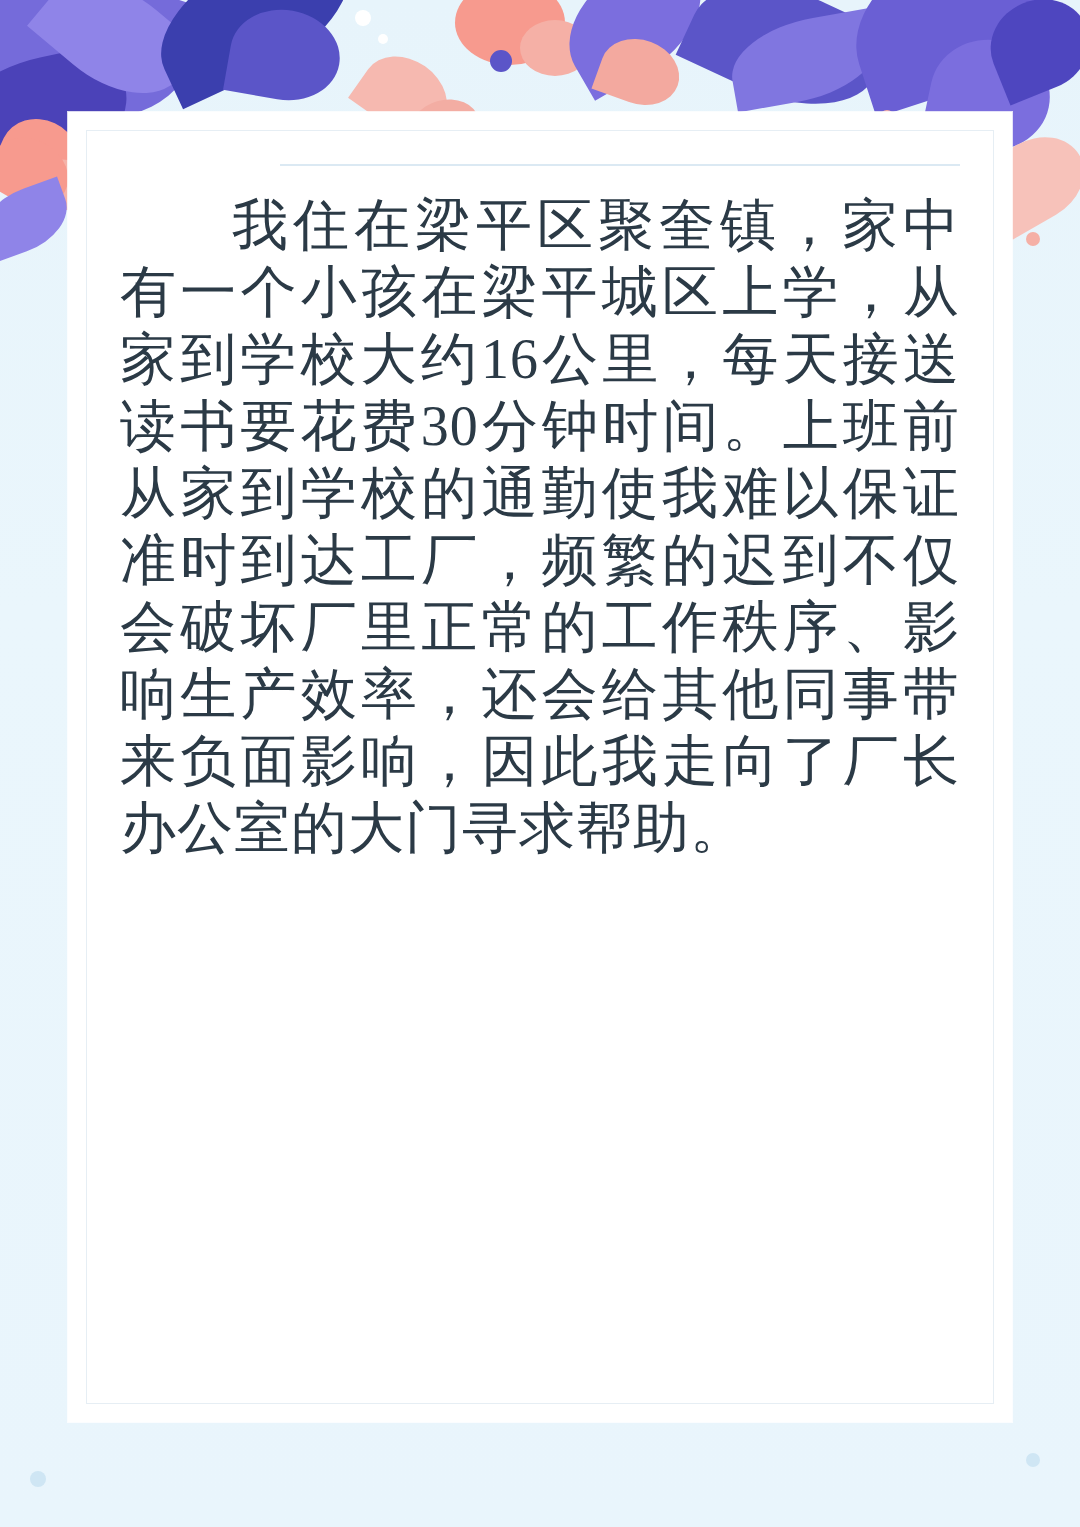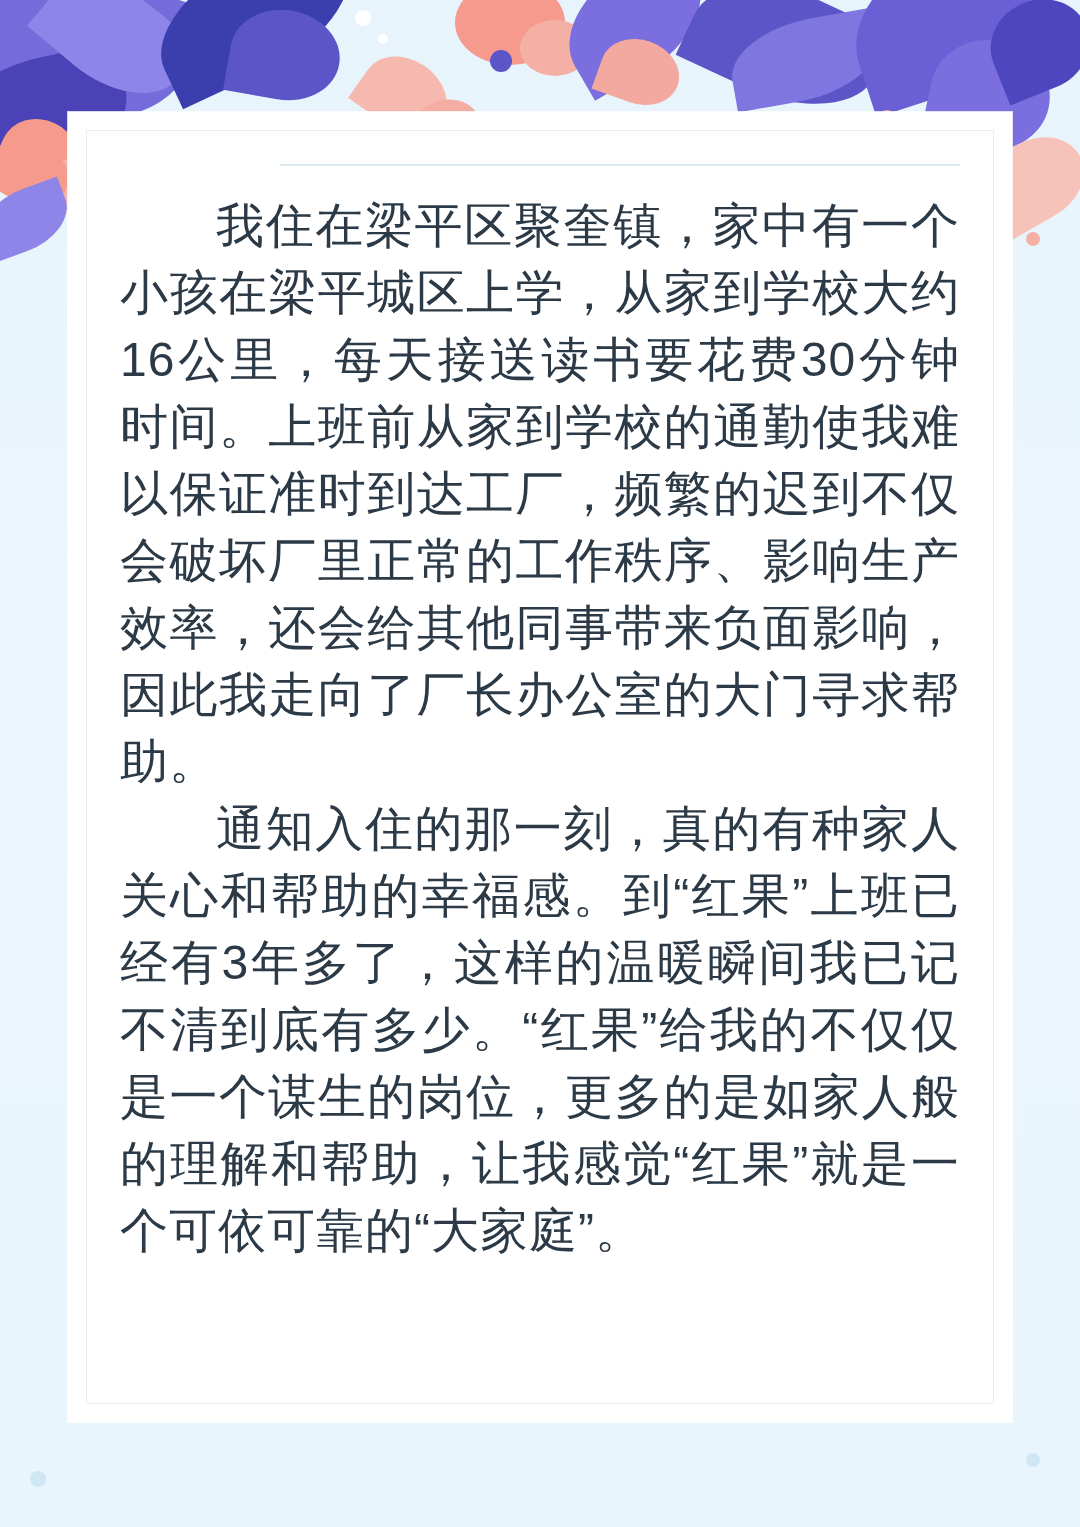--- a/index.html
+++ b/index.html
@@ -85,22 +85,22 @@
     top: 6px;
     height: 2px;
     background: #dbe9f3;
   }
 
   .body-text {
     position: absolute;
     top: 34px;
     left: 0;
     right: 0;
-    font-family: Liberation Sans, sans-serif;
-    font-size: 48px;
+    font-family: Liberation Serif, serif;
+    font-size: 56px;
     line-height: 67px;
     letter-spacing: 1px;
     color: #2b3a46;
     text-align: justify;
     text-justify: inter-ideograph;
   }
   .body-text p {
     margin: 0 0 0 0;
     text-indent: 2em;
     font-weight: 500;
@@ -154,21 +154,20 @@
   <div class="deco" style="right:0;top:140px;width:110px;height:200px;">
     <div class="petal" style="right:-6px;top:0px;width:100px;height:80px;background:#f7c2ba;transform:rotate(-30deg);"></div>
     <div class="blob" style="right:40px;top:92px;width:14px;height:14px;background:#f5b0a6;"></div>
   </div>
 
   <div class="paper">
     <div class="paper-inner">
       <div class="rule"></div>
       <div class="body-text">
         <p>我住在梁平区聚奎镇，家中有一个小孩在梁平城区上学，从家到学校大约16公里，每天接送读书要花费30分钟时间。上班前从家到学校的通勤使我难以保证准时到达工厂，频繁的迟到不仅会破坏厂里正常的工作秩序、影响生产效率，还会给其他同事带来负面影响，因此我走向了厂长办公室的大门寻求帮助。</p>
-        <p>通知入住的那一刻，真的有种家人关心和帮助的幸福感。到“红果”上班已经有3年多了，这样的温暖瞬间我已记不清到底有多少。“红果”给我的不仅仅是一个谋生的岗位，更多的是如家人般的理解和帮助，让我感觉“红果”就是一个可依可靠的“大家庭”。</p>
       </div>
     </div>
   </div>
 
   <div class="deco deco-bottom">
     <div class="blob" style="left:30px;bottom:40px;width:16px;height:16px;background:#cfe6f4;"></div>
     <div class="blob" style="right:40px;bottom:60px;width:14px;height:14px;background:#cfe6f4;"></div>
   </div>
 
 </div>

